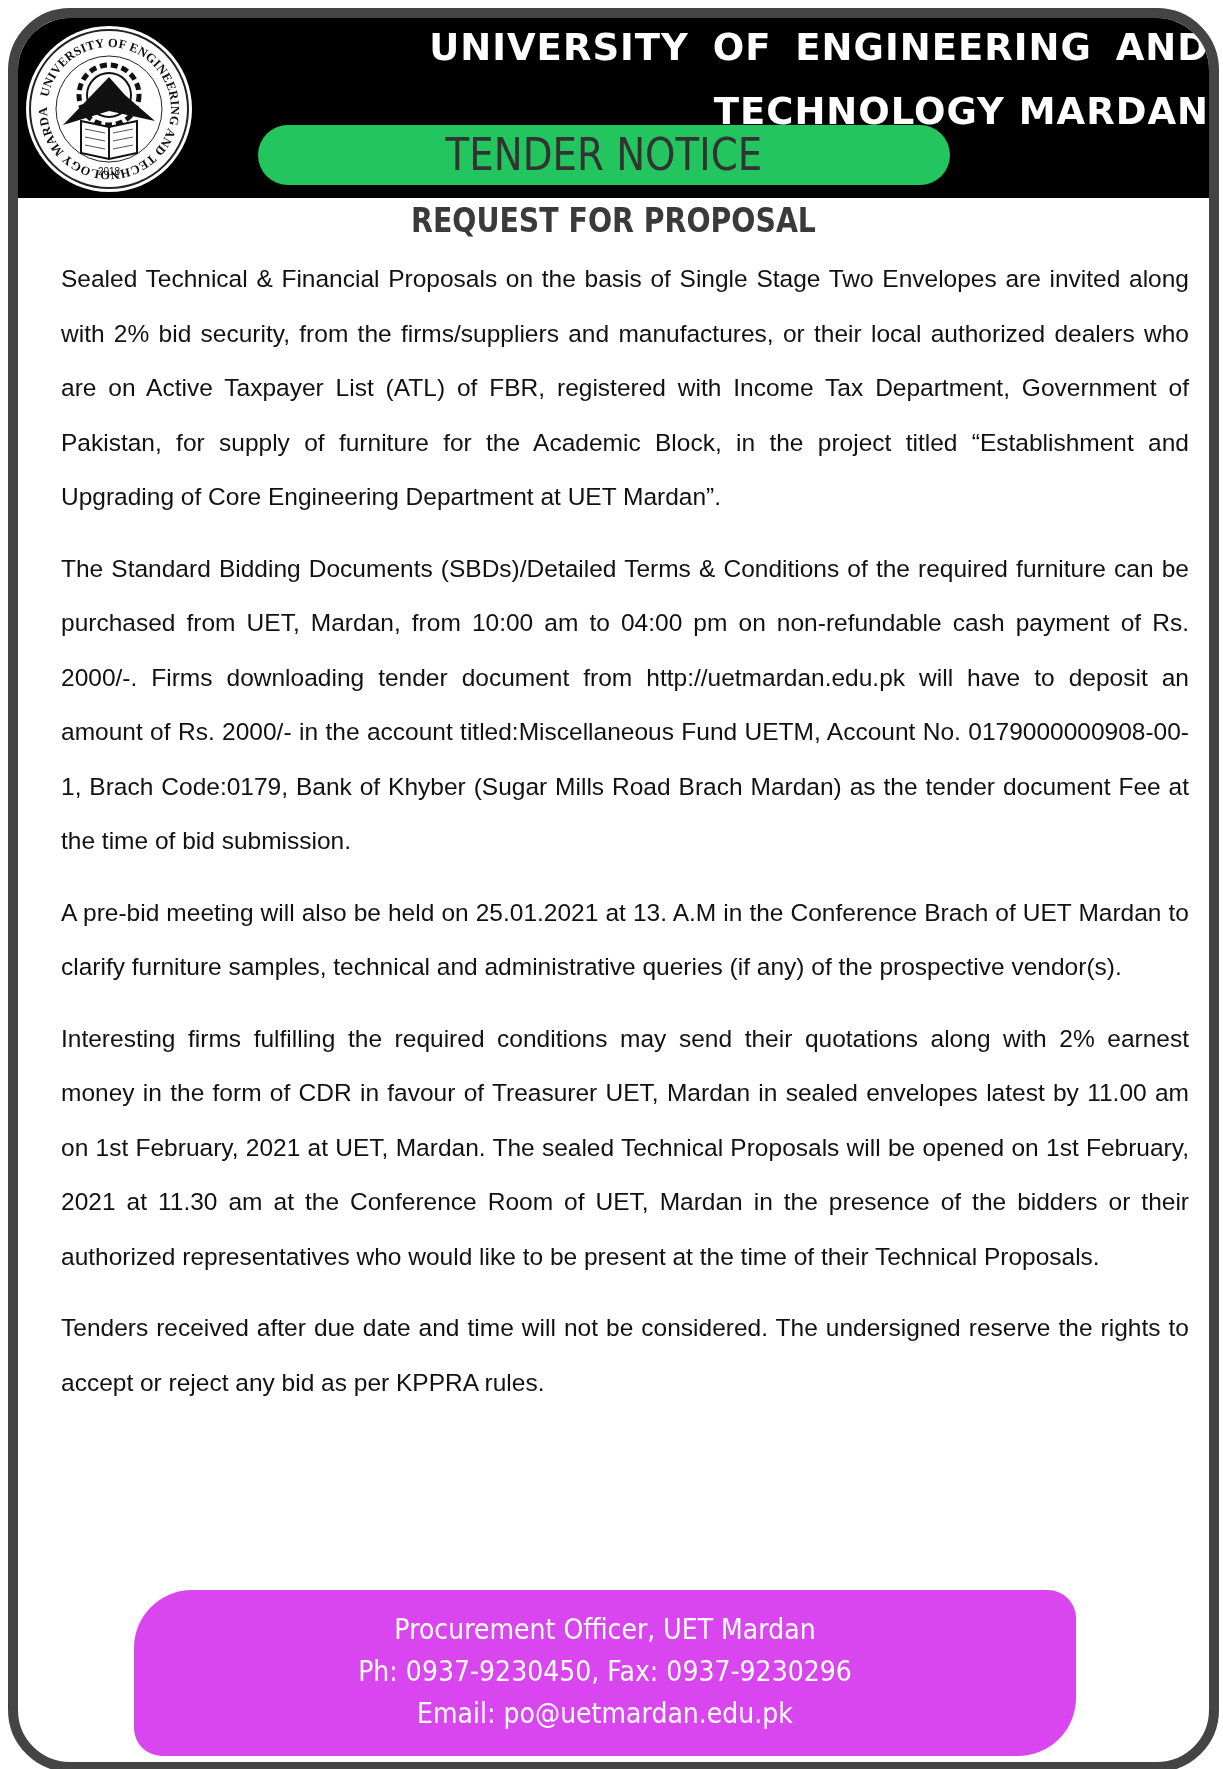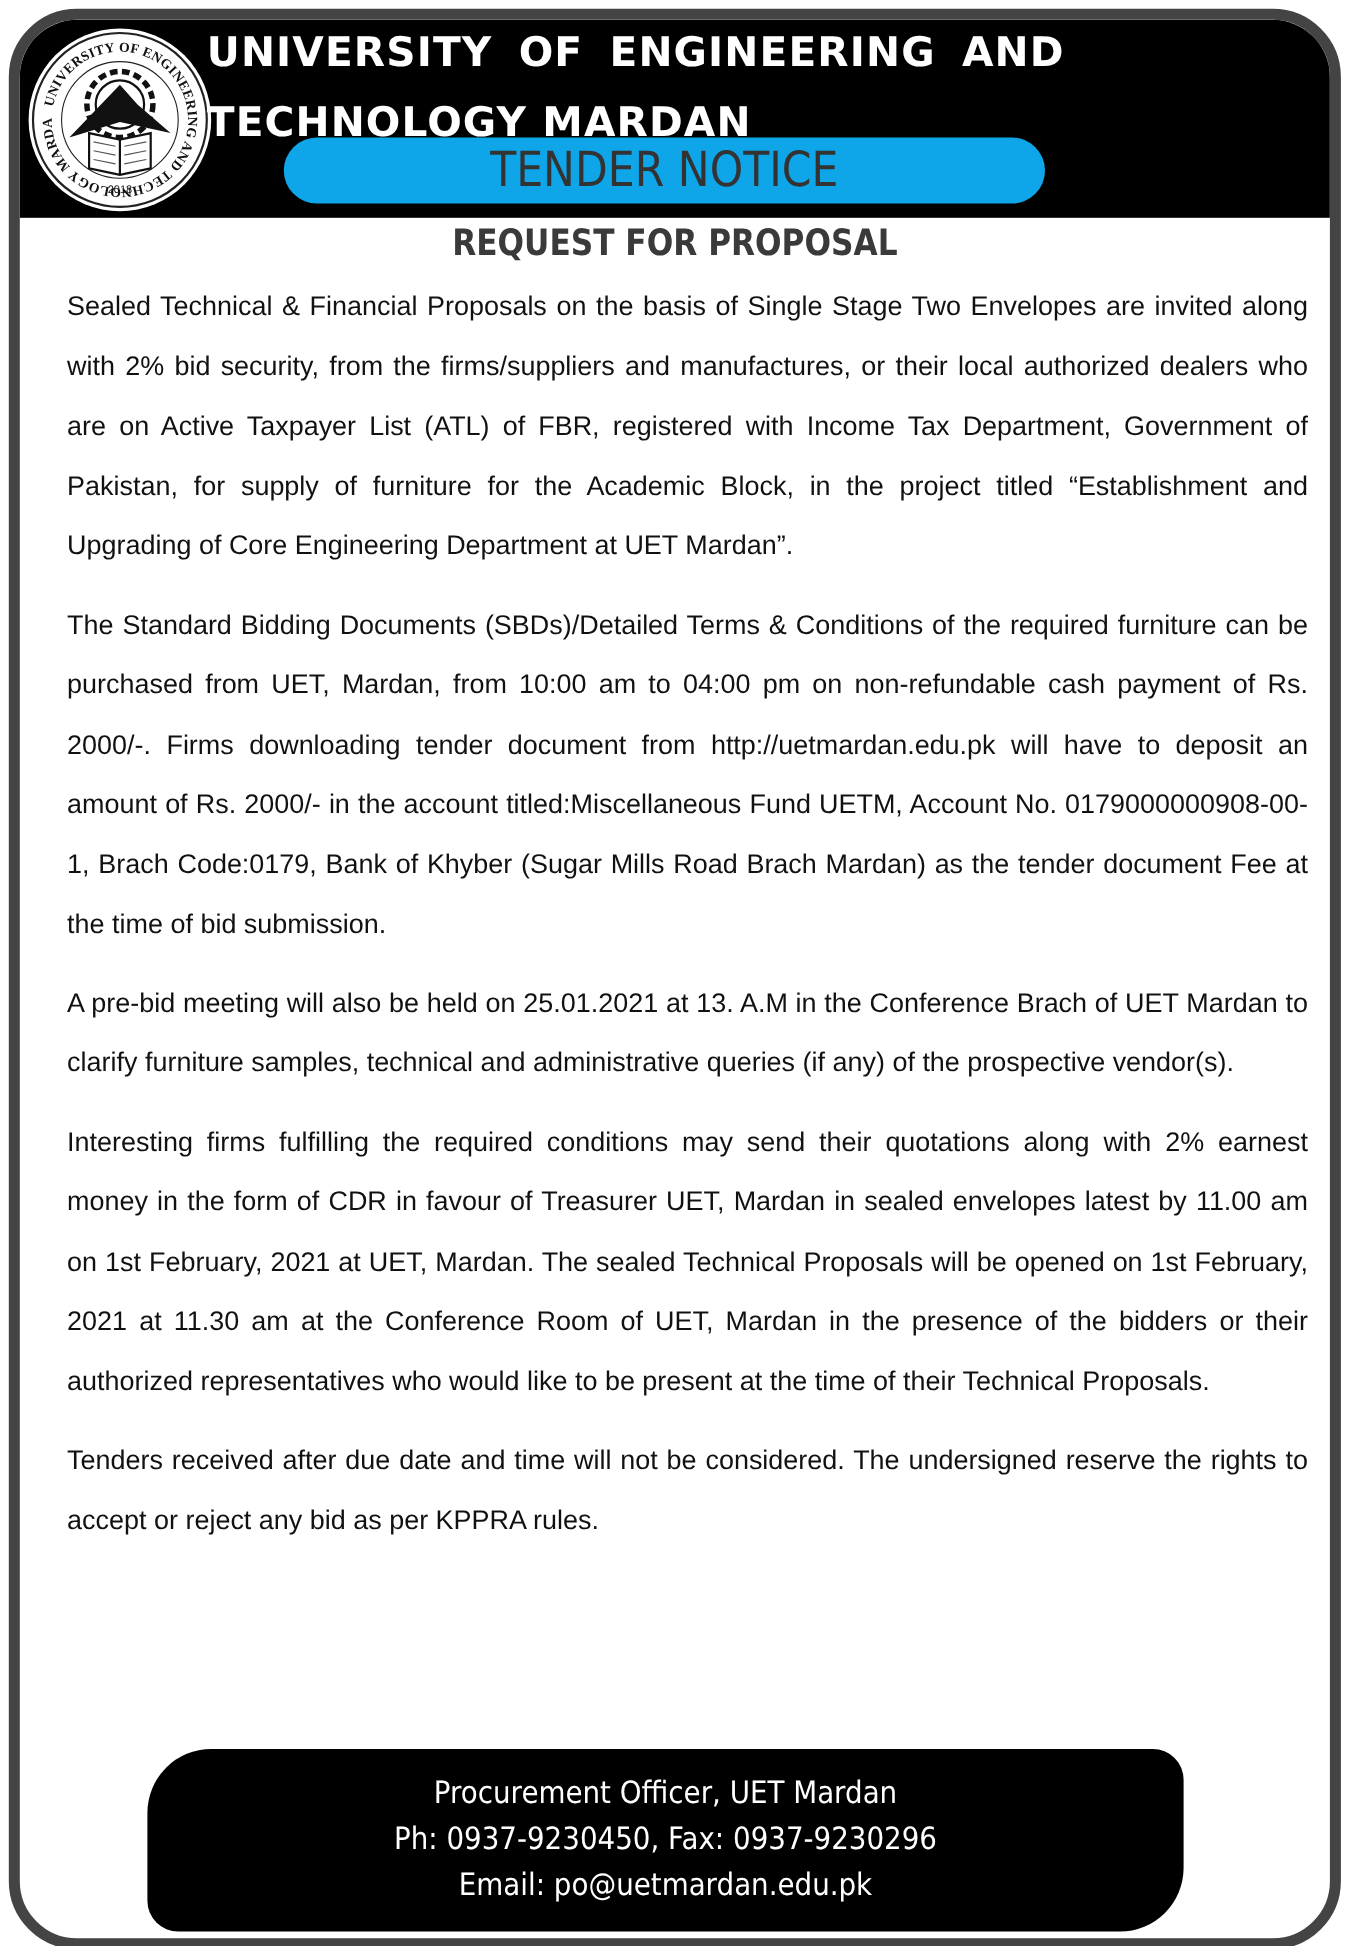--- a/index.html
+++ b/index.html
@@ -6,41 +6,41 @@
   body { width: 1223px; height: 1769px; position: relative; overflow: hidden;
          font-family: "Liberation Sans", sans-serif; color: #111; }
 
   .frame { position: absolute; left: 8px; top: 8px; width: 1191px; height: 1744px;
            border: 10px solid #444444; border-radius: 62px; overflow: hidden; background: #fff; }
 
   .header { position: absolute; left: 0; top: 0; width: 100%; height: 180px; background: #000; }
 
   .seal { position: absolute; left: 7px; top: 7px; width: 168px; height: 168px; }
 
-  .title { position: absolute; left: 170px; right: 0; top: 6px; text-align: left; color: #fff;
+  .title { position: absolute; left: 170px; right: 0; top: 6px; text-align: right; color: #fff;
            font-family: "DejaVu Sans", sans-serif; font-weight: bold; font-size: 37px;
            line-height: 48px; letter-spacing: 1px; }
   .title .l1 { word-spacing: 10px; display: block; }
   .title .l2 { display: block; margin-top: 16px; }
 
-  .pill { position: absolute; left: 240px; top: 107px; width: 692px; height: 60px; background: #0ea5e9;
+  .pill { position: absolute; left: 240px; top: 107px; width: 692px; height: 60px; background: #22c55e;
           border-radius: 30px; display: flex; align-items: center; justify-content: center; }
   .pill span { font-family: "DejaVu Sans", sans-serif; font-size: 44px; color: #333; letter-spacing: 0px;
                line-height: 1; transform: scaleX(0.88); display: inline-block; }
 
   .subtitle { position: absolute; left: 0; right: 0; top: 183px; text-align: center;
               font-family: "DejaVu Sans", sans-serif; font-weight: bold; font-size: 33px; color: #3a3a3a;
               transform: scaleX(0.86); }
 
   .body { position: absolute; left: 27px; top: 234px; width: 1144px; }
   .para { margin: 0 0 17px 16px; font-size: 24.5px; line-height: 54.5px; text-align: justify;
           text-align-last: left; color: #111; }
   .para b { font-weight: normal; }
 
-  .footer { position: absolute; left: 116px; top: 1572px; width: 942px; height: 166px; background: #000000;
+  .footer { position: absolute; left: 116px; top: 1572px; width: 942px; height: 166px; background: #d946ef;
             border-radius: 58px 28px 58px 28px; color: #fff; text-align: center;
             font-family: "DejaVu Sans", sans-serif; font-size: 28px; line-height: 42px;
             padding-top: 19px; box-sizing: border-box; }
   .footer div { transform: scaleX(0.9); }
 </style>
 </head>
 <body>
 
 <div class="frame">
 

